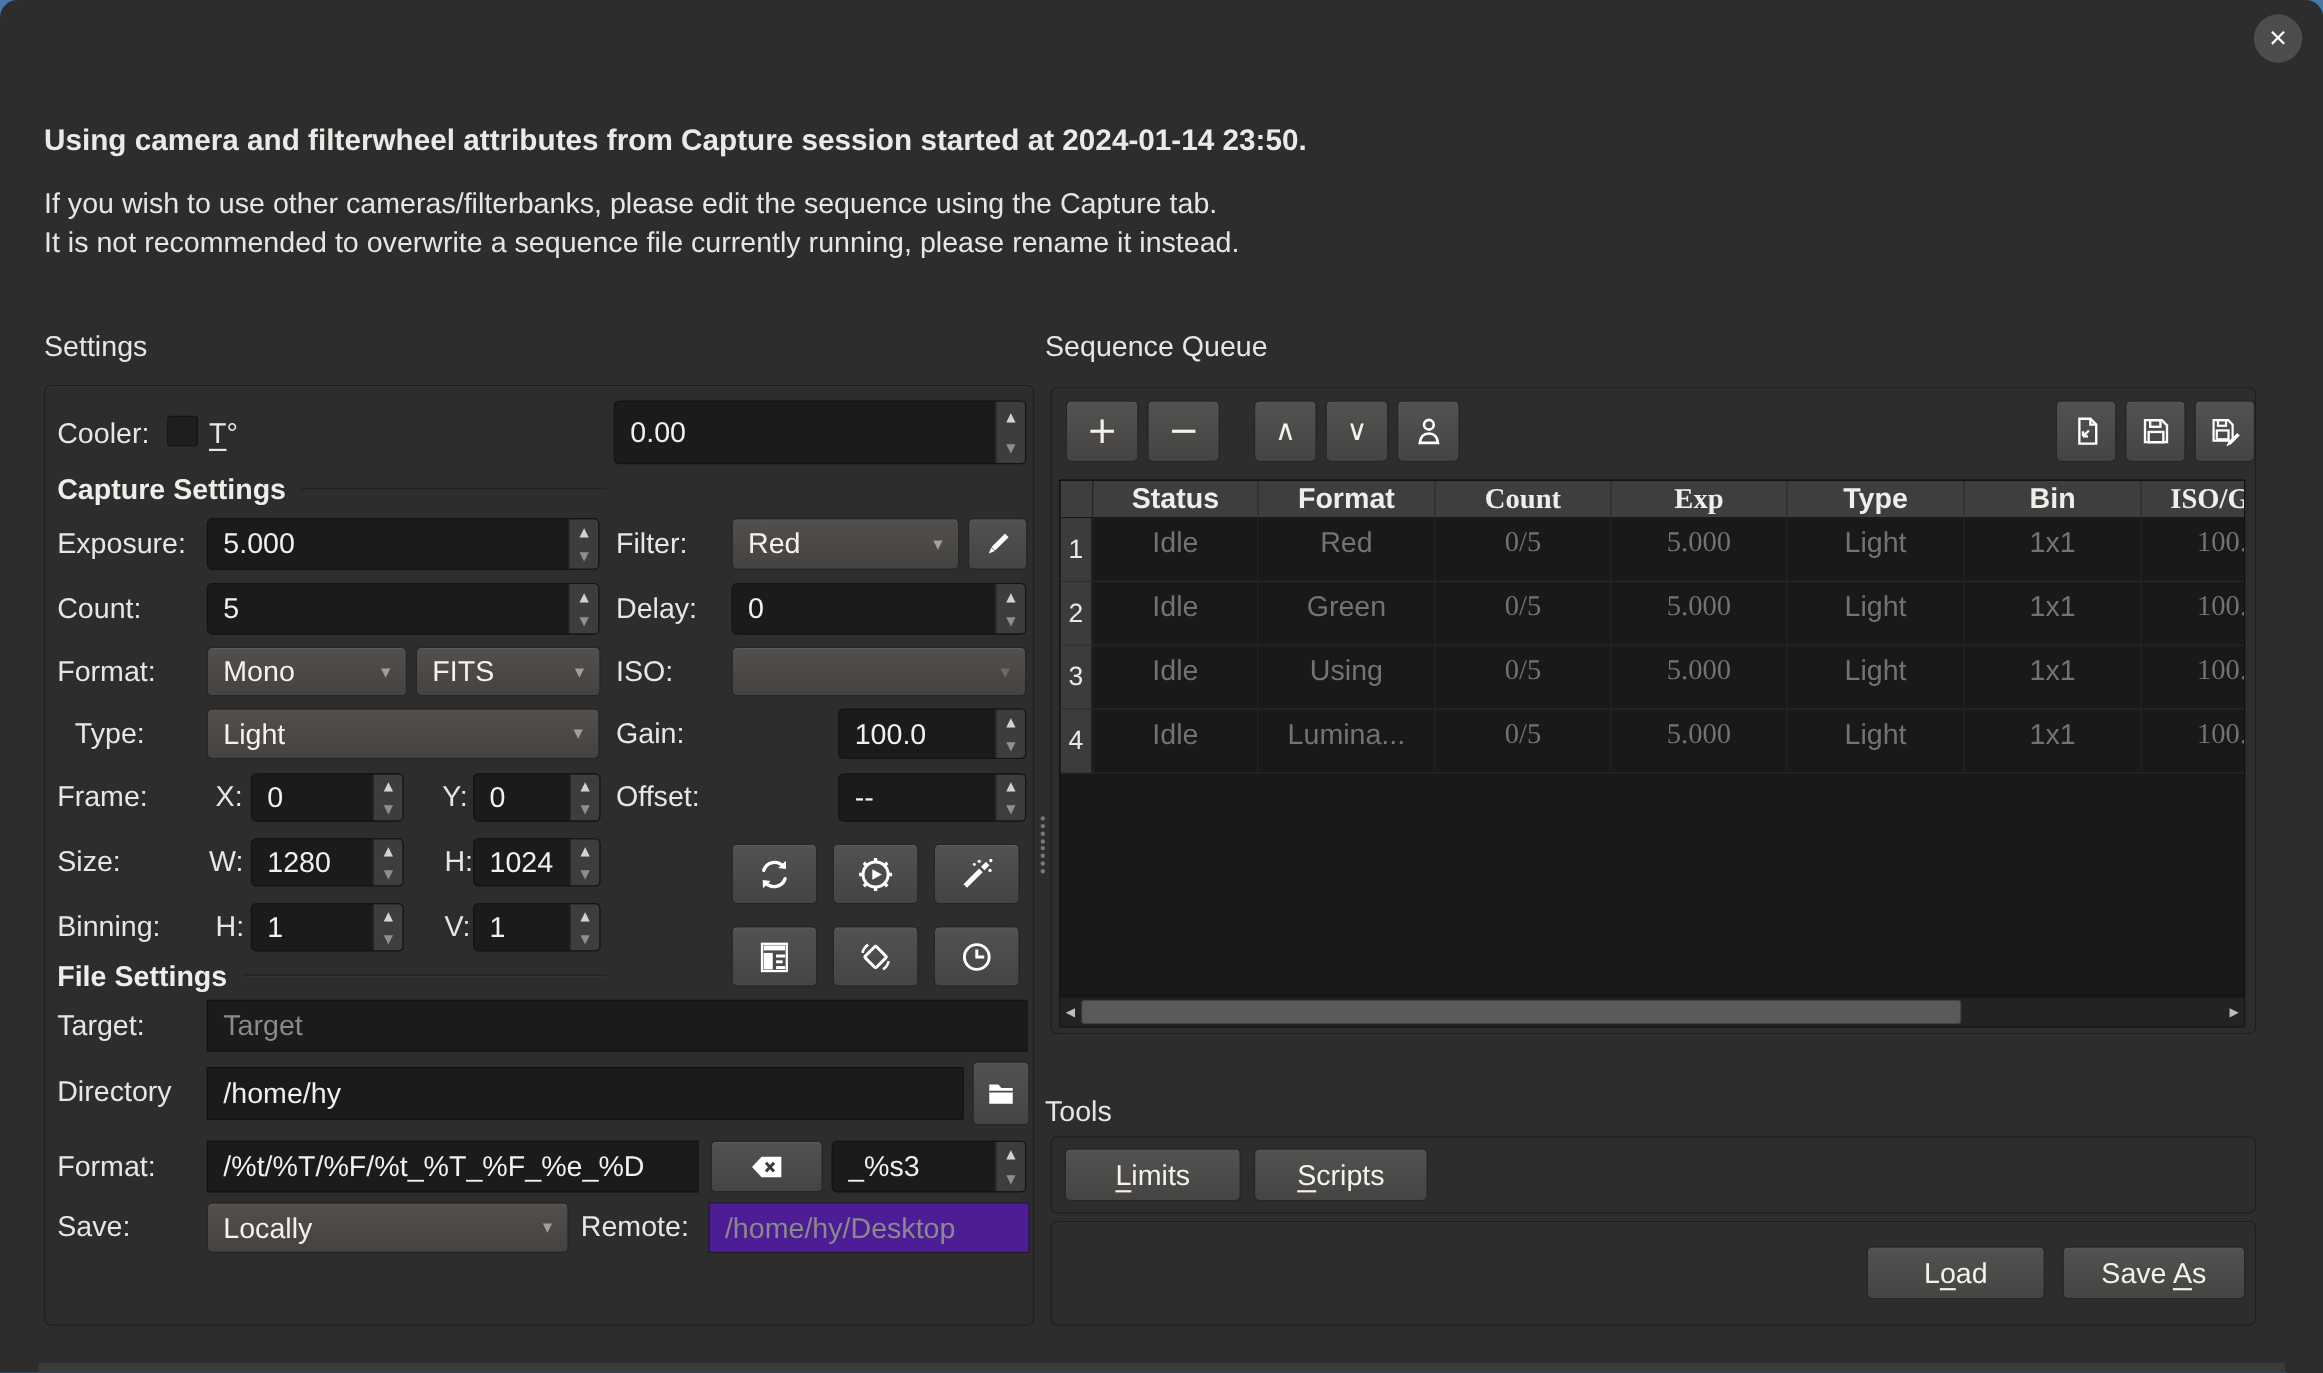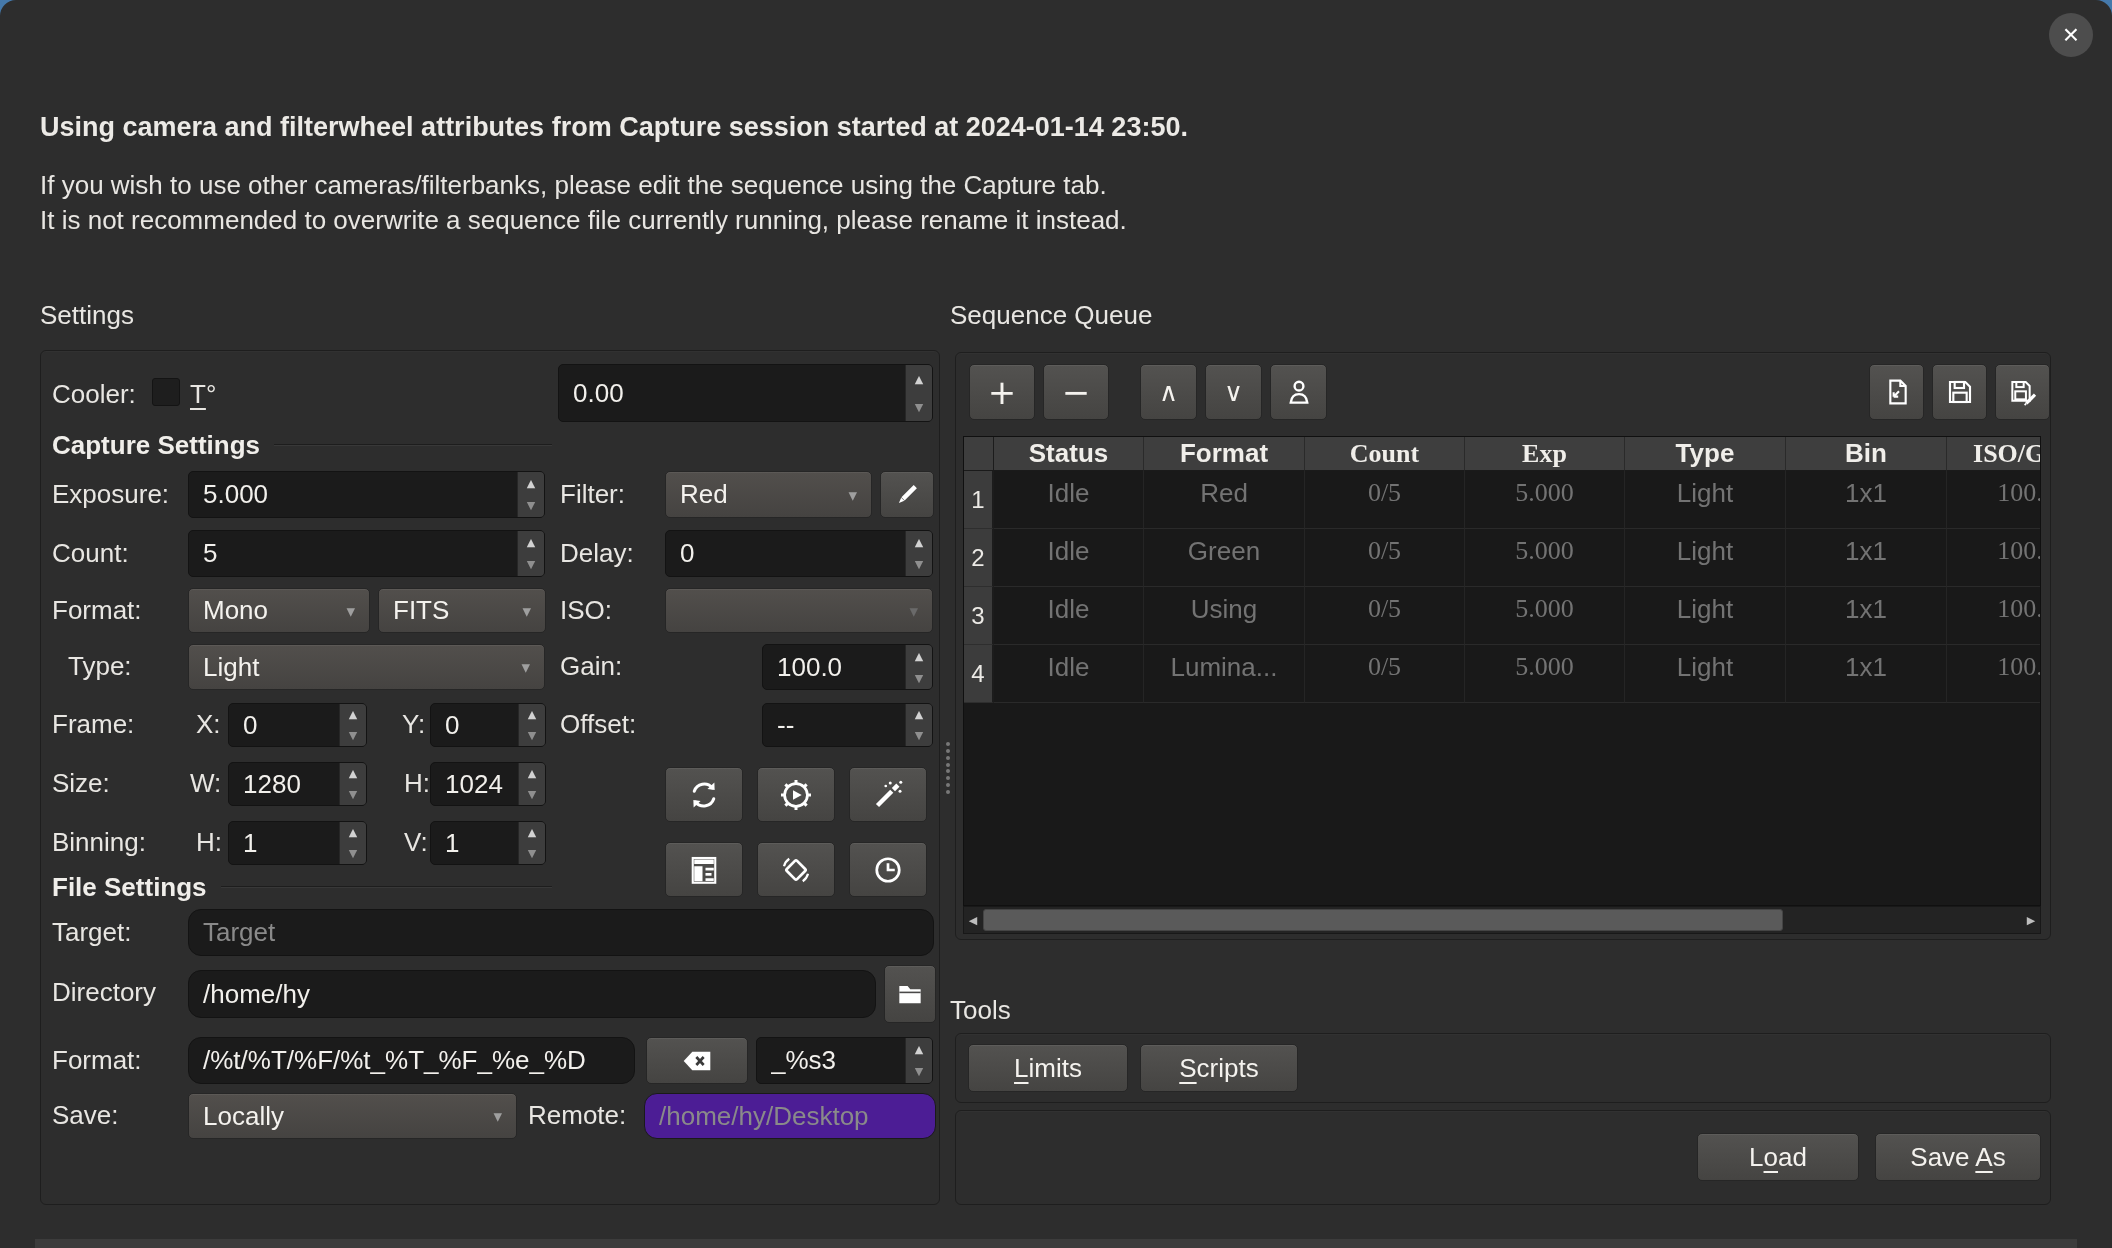--- a/index.html
+++ b/index.html
@@ -77,21 +77,21 @@
     display: flex; flex-direction: column;
   }
   .spincol span {
     flex: 1; display: flex; align-items: center; justify-content: center;
     font-size: 11px; color: #d2d2d2; font-family: "DejaVu Sans", sans-serif;
   }
   .spincol span.dn { color: #8f8f8f; }
 
   .textfield {
     position: absolute; display: flex; align-items: center;
-    background: #1b1b1b; border: 1px solid #131313; border-radius: 13px;
+    background: #1b1b1b; border: 1px solid #131313; border-radius: 0;
     overflow: hidden;
   }
   .textfield input {
     width: 100%; background: transparent; border: none; outline: none;
     color: #f2f0ec; font-size: 26px; font-family: "Liberation Sans", sans-serif;
     padding: 0 14px;
   }
   .textfield.disabled { background: #4c1d95; border-color: #1a1a1a; }
   input::placeholder { color: #8a8a8a; opacity: 1; }
 

